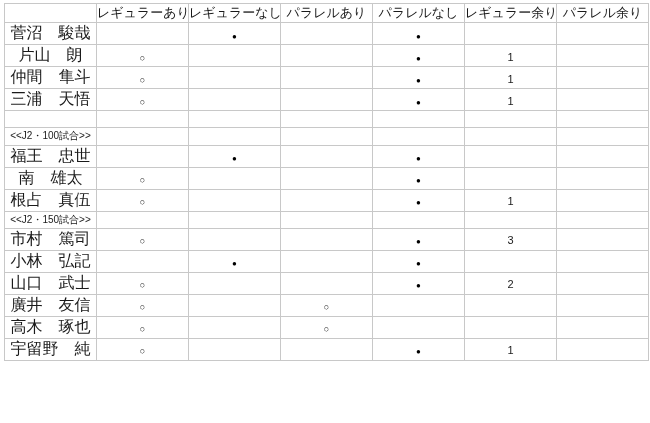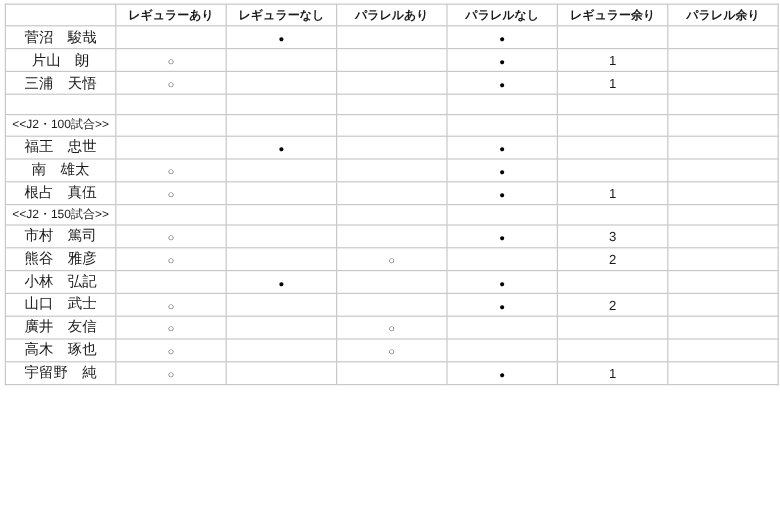--- a/index.html
+++ b/index.html
@@ -22,26 +22,26 @@
     border:1px solid #c8c8c8;
     padding:0;
     overflow:hidden;
     white-space:nowrap;
     text-align:center;
     vertical-align:middle;
     background:#ffffff;
   }
   table.results th{
     height:17px;
-    font-weight:bold;
-    font-size:10px;
+    font-weight:normal;
+    font-size:13px;
     letter-spacing:0px;
   }
   table.results td{height:16.3px;}
-  td.name-player{font-size:12px;}
+  td.name-player{font-size:16px;}
   td.name-section{font-size:10px;text-align:left;padding-left:2px;}
   td.name-empty{}
   span.sym-open{font-size:9px;line-height:1;display:inline-block;color:#222;}
   span.sym-filled{font-size:8px;line-height:1;display:inline-block;color:#000;}
   span.num{font-size:11px;}
 </style>
 </head>
 <body>
 
 <table class="results">
@@ -78,20 +78,29 @@
       <tr>
         <td class="name-player">片山　朗</td>
         <td><span class="sym-open">○</span></td>
         <td></td>
         <td></td>
         <td><span class="sym-filled">●</span></td>
         <td><span class="num">1</span></td>
         <td></td>
       </tr>
       <tr>
+        <td class="name-player">仲間　隼斗</td>
+        <td><span class="sym-open">○</span></td>
+        <td></td>
+        <td></td>
+        <td><span class="sym-filled">●</span></td>
+        <td><span class="num">1</span></td>
+        <td></td>
+      </tr>
+      <tr>
         <td class="name-player">三浦　天悟</td>
         <td><span class="sym-open">○</span></td>
         <td></td>
         <td></td>
         <td><span class="sym-filled">●</span></td>
         <td><span class="num">1</span></td>
         <td></td>
       </tr>
       <tr>
         <td class="name-empty"></td>
@@ -147,29 +156,20 @@
         <td></td>
         <td></td>
       </tr>
       <tr>
         <td class="name-player">市村　篤司</td>
         <td><span class="sym-open">○</span></td>
         <td></td>
         <td></td>
         <td><span class="sym-filled">●</span></td>
         <td><span class="num">3</span></td>
-        <td></td>
-      </tr>
-      <tr>
-        <td class="name-player">熊谷　雅彦</td>
-        <td><span class="sym-open">○</span></td>
-        <td></td>
-        <td><span class="sym-open">○</span></td>
-        <td></td>
-        <td><span class="num">2</span></td>
         <td></td>
       </tr>
       <tr>
         <td class="name-player">小林　弘記</td>
         <td></td>
         <td><span class="sym-filled">●</span></td>
         <td></td>
         <td><span class="sym-filled">●</span></td>
         <td></td>
         <td></td>

